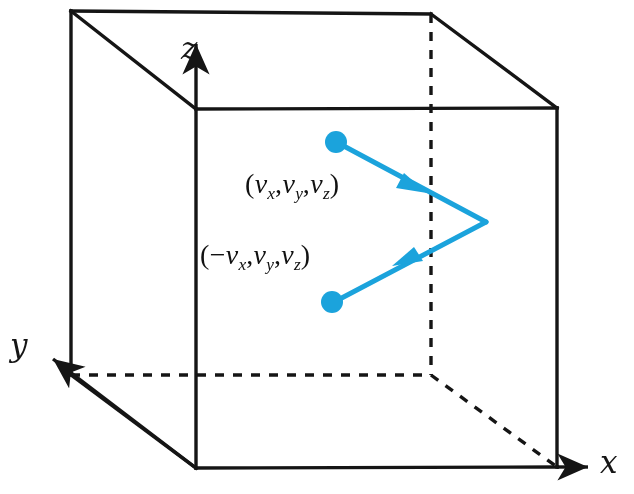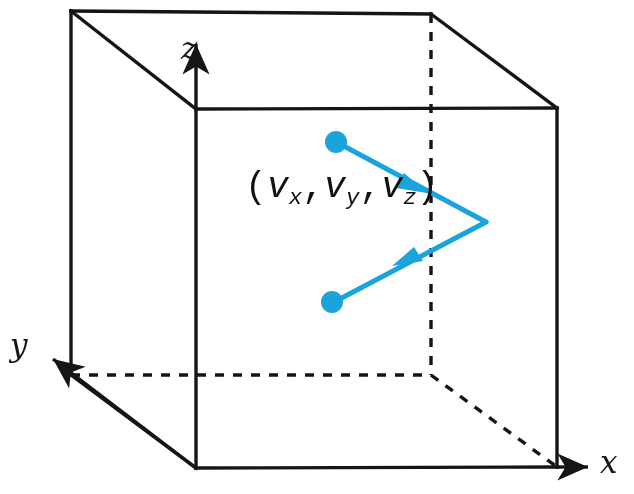--- a/index.html
+++ b/index.html
@@ -35,22 +35,22 @@
     color: #151515;
     line-height: 1;
     white-space: nowrap;
   }
   #axis-label-z { left: 181px; top: 33px; }
   #axis-label-y { left: 10px;  top: 330px; }
   #axis-label-x { left: 600px; top: 447px; }
 
   .vec-label {
     position: absolute;
-    font-family: Liberation Mono, monospace;
-    font-size: 36px;
+    font-family: Liberation Serif, serif;
+    font-size: 28px;
     color: #111111;
     line-height: 1;
     white-space: nowrap;
     letter-spacing: 0.3px;
   }
   .vec-label .v {
     font-style: italic;
   }
   .vec-label sub {
     font-style: italic;
@@ -128,14 +128,17 @@
   </svg>
 
   <div class="axis-label" id="axis-label-z">z</div>
   <div class="axis-label" id="axis-label-y">y</div>
   <div class="axis-label" id="axis-label-x">x</div>
 
   <div class="vec-label" id="vec-label-incoming">
     <span class="paren">(</span><span class="v">v</span><sub>x</sub><span class="comma">,</span><span class="v">v</span><sub>y</sub><span class="comma">,</span><span class="v">v</span><sub>z</sub><span class="paren">)</span>
   </div>
 
+  <div class="vec-label" id="vec-label-reflected">
+    <span class="paren">(</span><span class="minus">−</span><span class="v">v</span><sub>x</sub><span class="comma">,</span><span class="v">v</span><sub>y</sub><span class="comma">,</span><span class="v">v</span><sub>z</sub><span class="paren">)</span>
+  </div>
 
 </div>
 
 </body></html>

